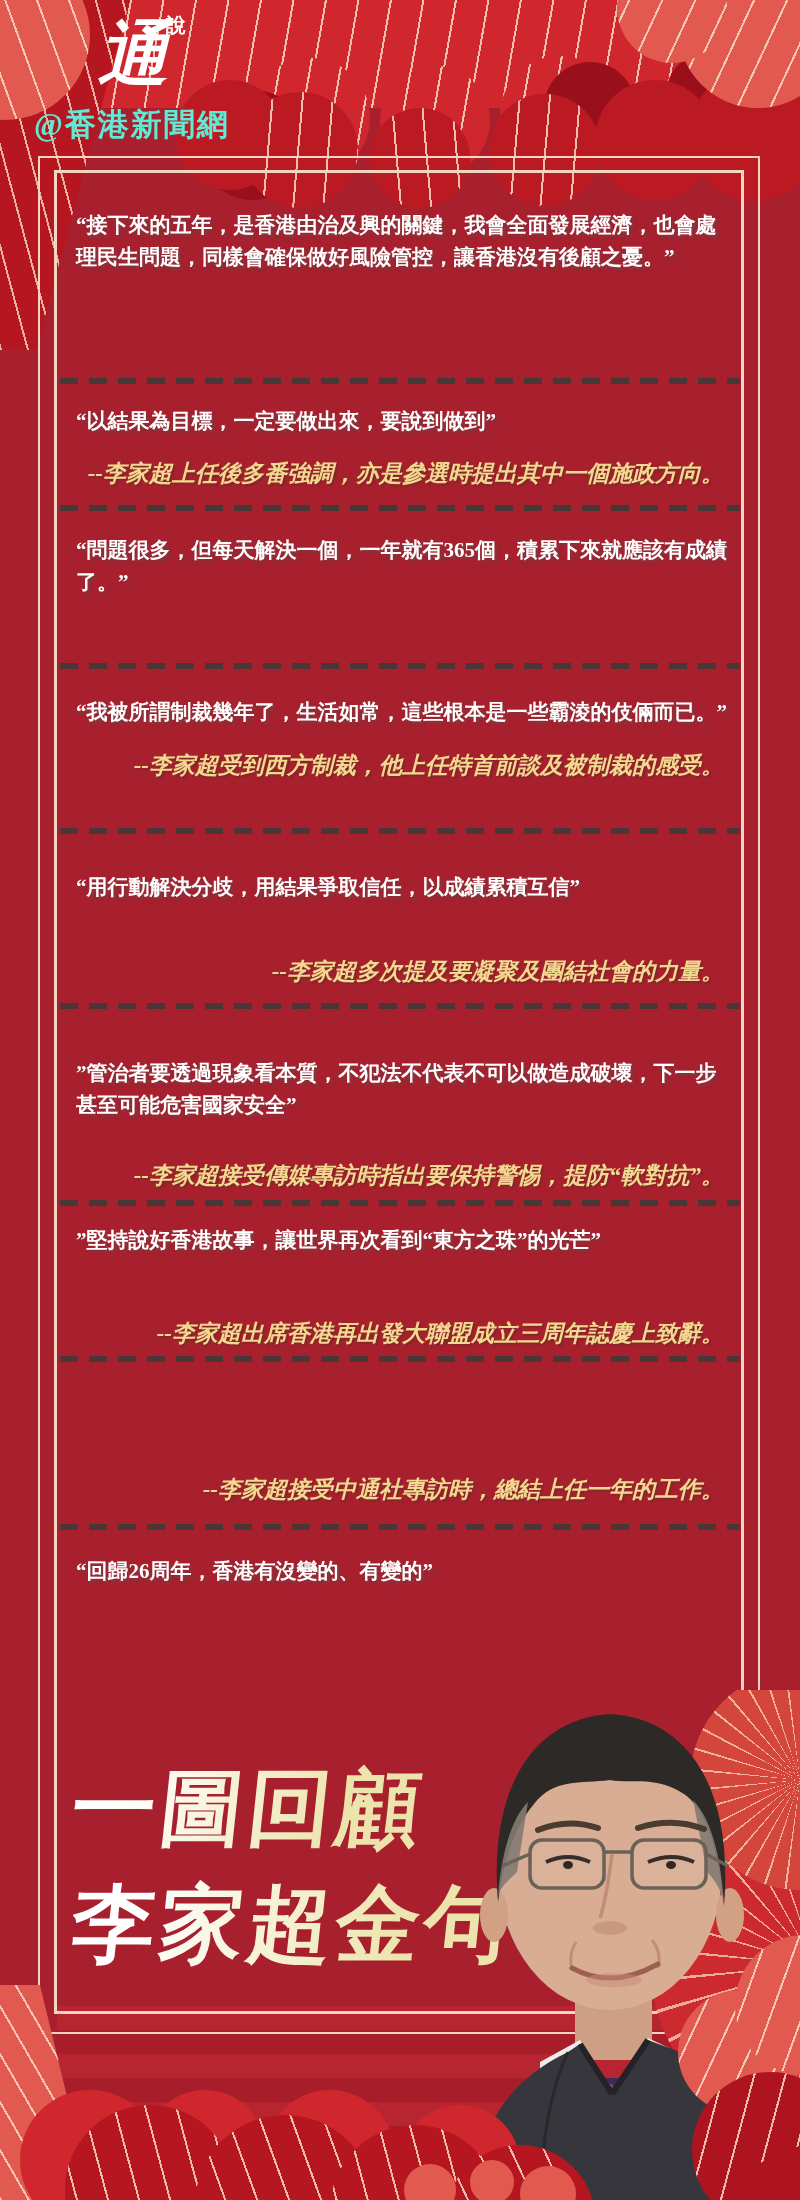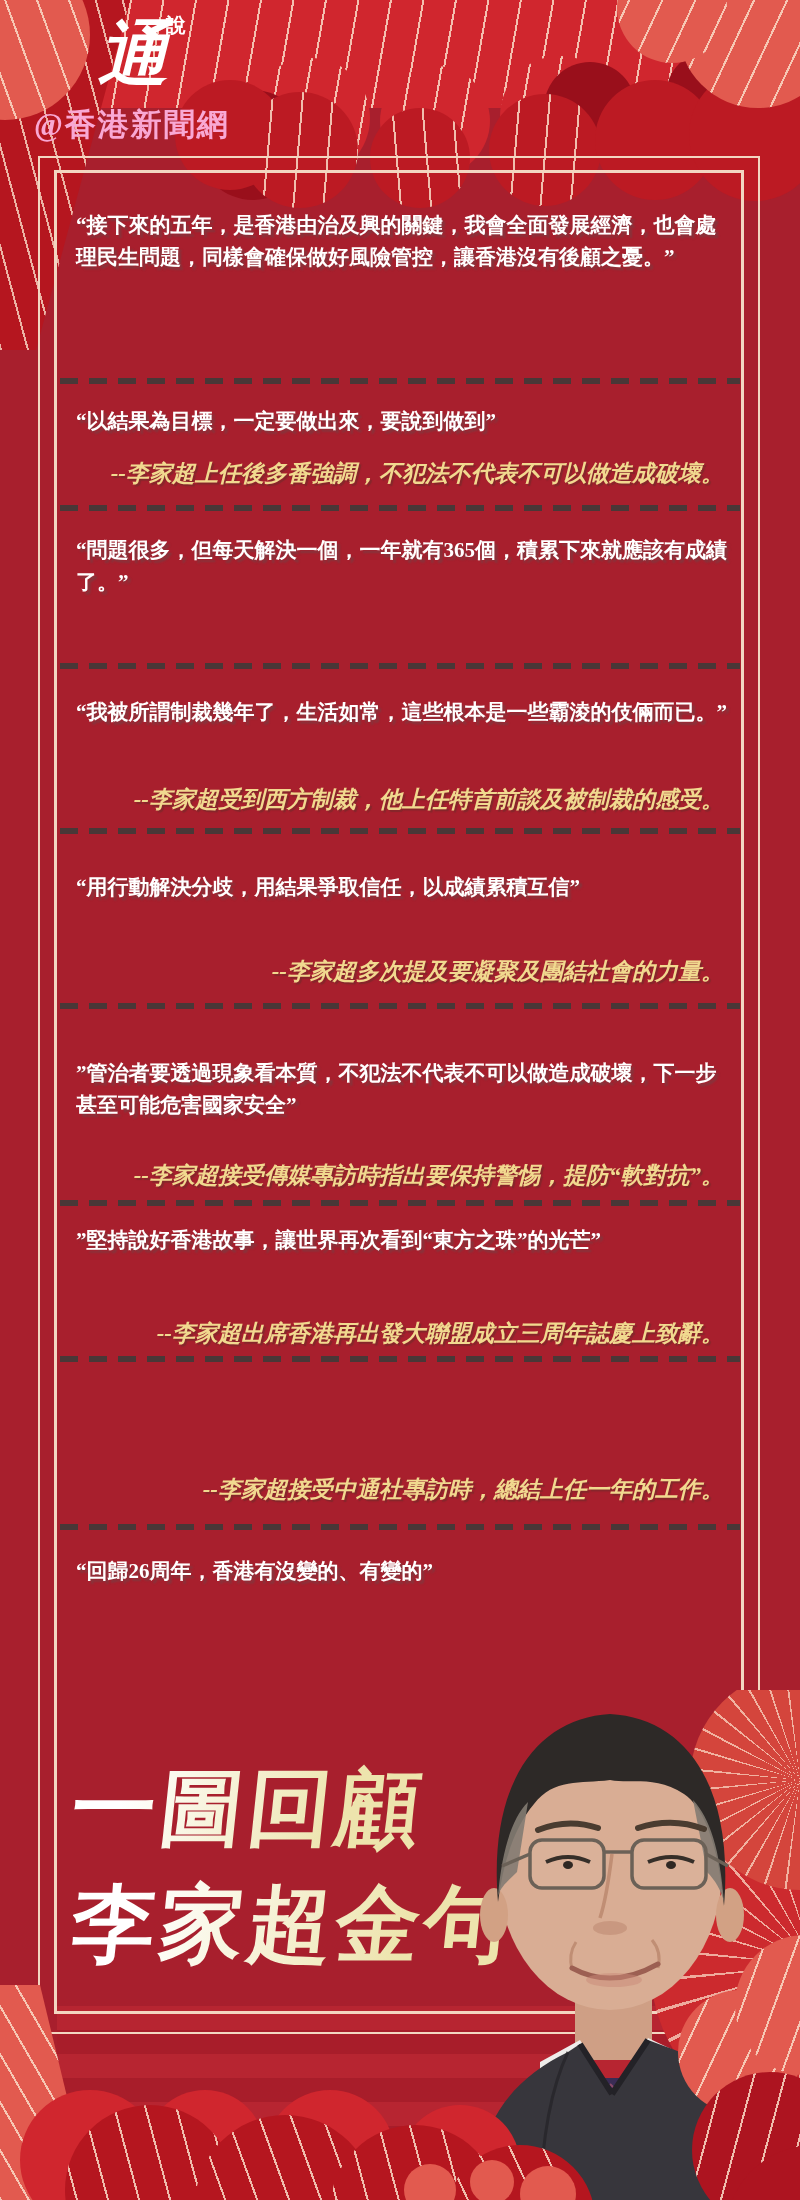--- a/index.html
+++ b/index.html
@@ -21,21 +21,21 @@
 
   
   .frame-outer{position:absolute;left:38px;top:156px;width:718px;height:1874px;border:2px solid var(--frame,#f3d6c1);z-index:3;}
   .frame-inner{position:absolute;left:54px;top:170px;width:684px;height:1838px;border:3px solid var(--frame,#f3d6c1);z-index:3;}
   .stripes-wall{position:absolute;left:57px;top:2006px;width:687px;height:140px;z-index:2;
     background:repeating-linear-gradient(180deg,#b72531 0 24px,#a81d2a 24px 48px);}
 
   
   .logo{position:absolute;left:98px;top:8px;font-size:70px;font-weight:700;color:#fff;z-index:4;font-style:italic;}
   .logo .sub{position:absolute;right:-18px;top:4px;font-size:20px;font-style:normal;}
-  .handle{position:absolute;left:34px;top:104px;font-size:31px;font-weight:700;color:#f9a8d4;letter-spacing:2px;z-index:4;}
+  .handle{position:absolute;left:34px;top:104px;font-size:31px;font-weight:700;color:#5eead4;letter-spacing:2px;z-index:4;}
 
   
   .q-text{position:absolute;left:76px;width:652px;font-size:21px;line-height:1.5;font-weight:700;color:#fff;
     text-shadow:3px 3px 2px rgba(90,80,80,.45);z-index:4;}
   .q-src{position:absolute;left:76px;width:652px;font-size:23px;font-weight:700;font-style:italic;color:var(--gold,#f1d98f);
     text-align:right;padding-right:4px;box-sizing:border-box;text-shadow:2px 2px 1px rgba(80,50,40,.4);z-index:4;}
   .q-src.center{text-align:center;line-height:1.5;}
   .dash{position:absolute;left:60px;width:680px;height:6px;z-index:4;
     background:repeating-linear-gradient(90deg,var(--dash,#493737) 0 18px,transparent 18px 29px);}
 
@@ -78,28 +78,28 @@
   <div class="frame-outer"></div>
   <div class="frame-inner"></div>
 
   <div class="logo"><span>通</span><span class="sub">說</span></div>
   <div class="handle">@香港新聞網</div>
 
   <div class="q-text" style="top:210px">“接下來的五年，是香港由治及興的關鍵，我會全面發展經濟，也會處理民生問題，同樣會確保做好風險管控，讓香港沒有後顧之憂。”</div>
   <div class="dash" style="top:378px"></div>
 
   <div class="q-text" style="top:406px">“以結果為目標，一定要做出來，要說到做到”</div>
-  <div class="q-src" style="top:458px">--李家超上任後多番強調，不犯法不代表不可以做造成破壞。</div>
+  <div class="q-src" style="top:458px">--李家超上任後多番強調，亦是參選時提出其中一個施政方向。</div>
   <div class="dash" style="top:505px"></div>
 
   <div class="q-text" style="top:535px">“問題很多，但每天解決一個，一年就有365個，積累下來就應該有成績了。”</div>
   <div class="dash" style="top:663px"></div>
 
   <div class="q-text" style="top:697px">“我被所謂制裁幾年了，生活如常，這些根本是一些霸淩的伎倆而已。”</div>
-  <div class="q-src" style="top:784px">--李家超受到西方制裁，他上任特首前談及被制裁的感受。</div>
+  <div class="q-src" style="top:750px">--李家超受到西方制裁，他上任特首前談及被制裁的感受。</div>
   <div class="dash" style="top:828px"></div>
 
   <div class="q-text" style="top:872px">“用行動解決分歧，用結果爭取信任，以成績累積互信”</div>
   <div class="q-src" style="top:956px">--李家超多次提及要凝聚及團結社會的力量。</div>
   <div class="dash" style="top:1003px"></div>
 
   <div class="q-text" style="top:1058px">”管治者要透過現象看本質，不犯法不代表不可以做造成破壞，下一步甚至可能危害國家安全”</div>
   <div class="q-src" style="top:1160px">--李家超接受傳媒專訪時指出要保持警惕，提防“軟對抗”。</div>
   <div class="dash" style="top:1200px"></div>
 

